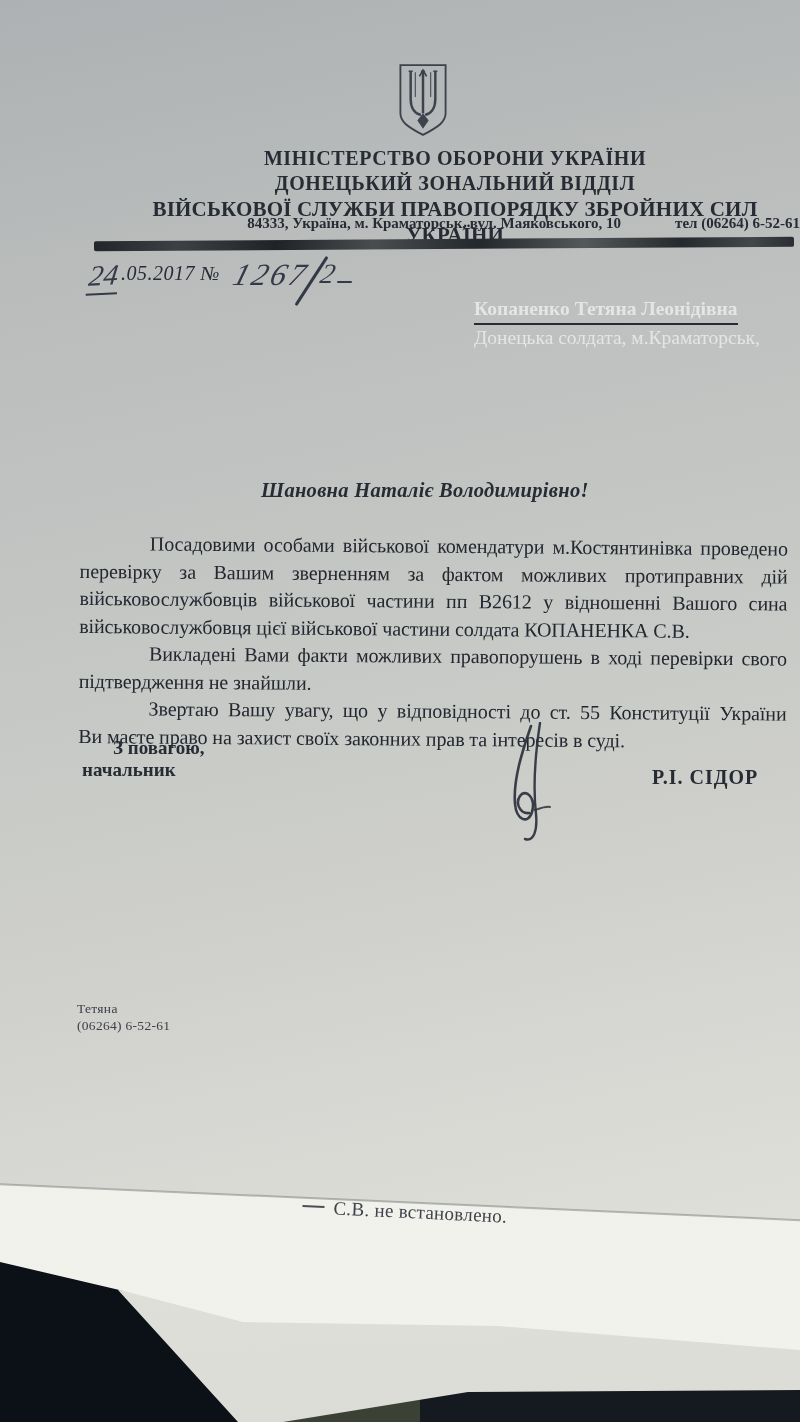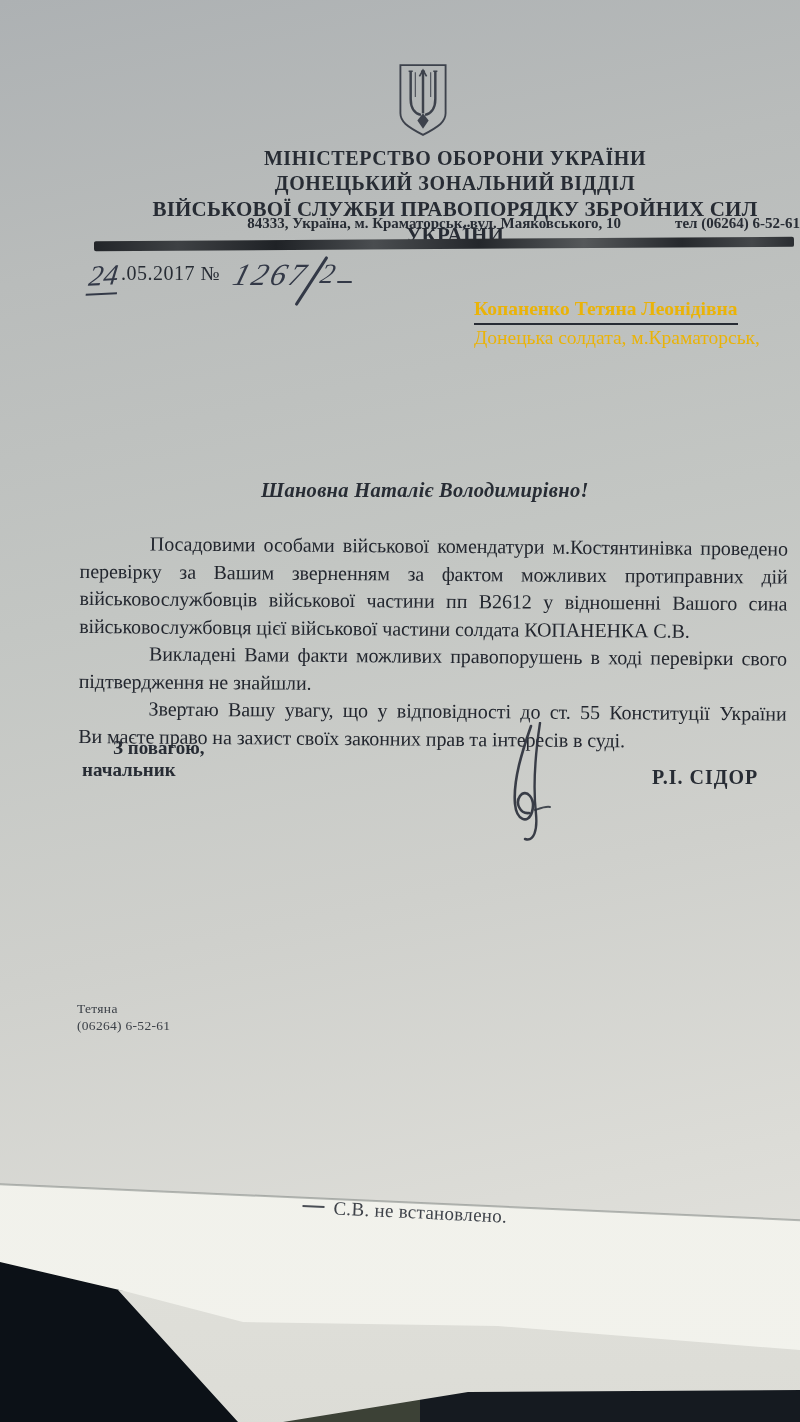--- a/index.html
+++ b/index.html
@@ -62,31 +62,31 @@
     background:linear-gradient(90deg,#222529 0%,#3e4144 12%,#1f2226 26%,#4a4d50 40%,#24272b 55%,#55585a 70%,#26292d 84%,#44474a 94%,#2a2d31 100%);
   }
 
   
   #ref-line{left:88px;top:258px;display:flex;align-items:flex-start;color:#2e3440;}
   .hw{font-style:italic;color:#333947;}
   #ref-day{
     font-size:29px;line-height:34px;transform:skewX(-10deg) rotate(-3deg);
     border-bottom:2px solid #333947;padding:0 1px 1px 1px;
   }
-  #ref-typed{font-size:20px;line-height:30px;color:#272c34;margin-left:2px;letter-spacing:.5px;}
+  #ref-typed{font-size:20px;line-height:30px;color:#272c34;margin-left:2px;letter-spacing:.5px;font-style:italic;}
   #ref-number{font-size:31px;line-height:34px;margin-left:14px;letter-spacing:3px;transform:skewX(-16deg);}
   #ref-slash{
     width:3px;height:58px;background:#333947;border-radius:2px;
     margin-left:2px;margin-top:-6px;transform:rotate(33deg);transform-origin:center center;
   }
   #ref-part{font-size:28px;line-height:32px;margin-left:8px;transform:skewX(-12deg);}
   #ref-tail{width:15px;height:2px;background:#333947;margin-left:2px;margin-top:23px;border-radius:1px;}
 
   
-  #recipient{left:474px;top:296px;width:320px;color:#eab308;font-size:19.5px;line-height:26.5px;}
+  #recipient{left:474px;top:296px;width:320px;color:#e5e5e5;font-size:19.5px;line-height:26.5px;}
   #recipient .name{font-weight:bold;border-bottom:2px solid #272c34;display:inline-block;padding-bottom:0;}
 
   
   #salutation{
     left:261px;top:479px;font-size:20.5px;font-weight:bold;font-style:italic;
     color:#272c34;letter-spacing:.3px;
   }
   #body-paragraphs{
     left:80px;top:530px;width:708px;
     font-size:20px;line-height:27.5px;color:#23272f;

